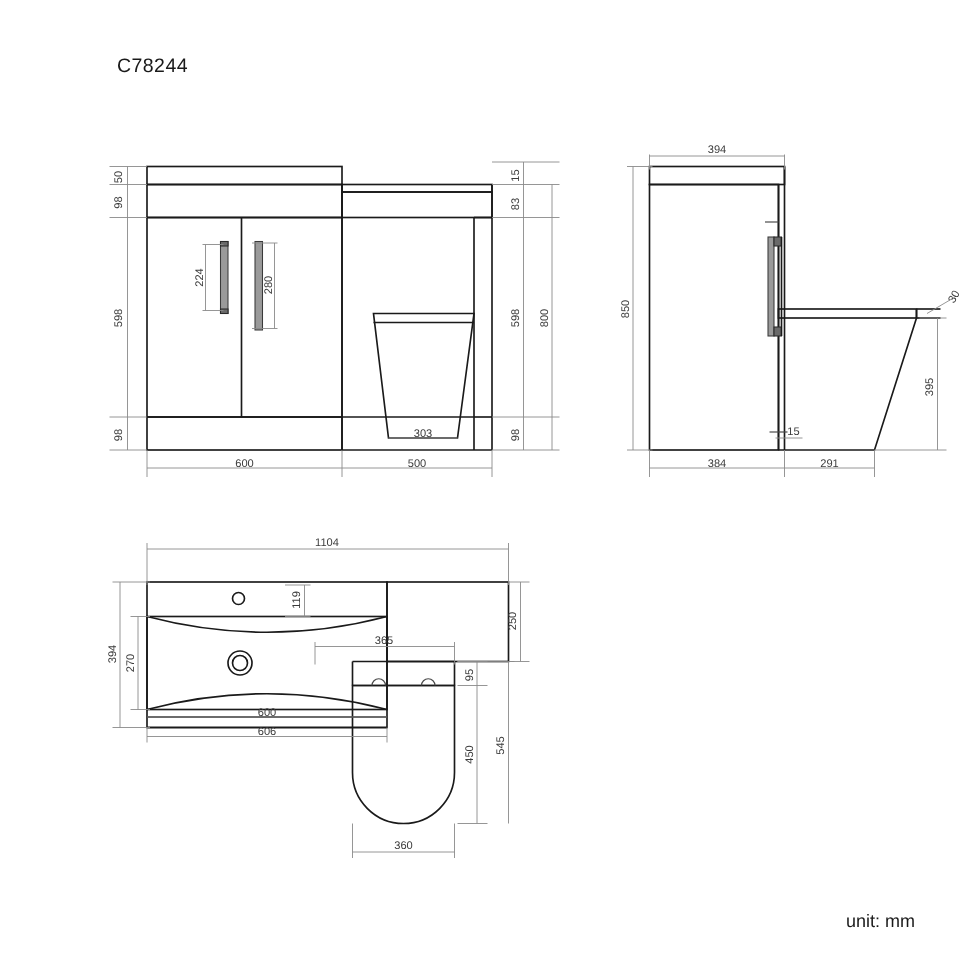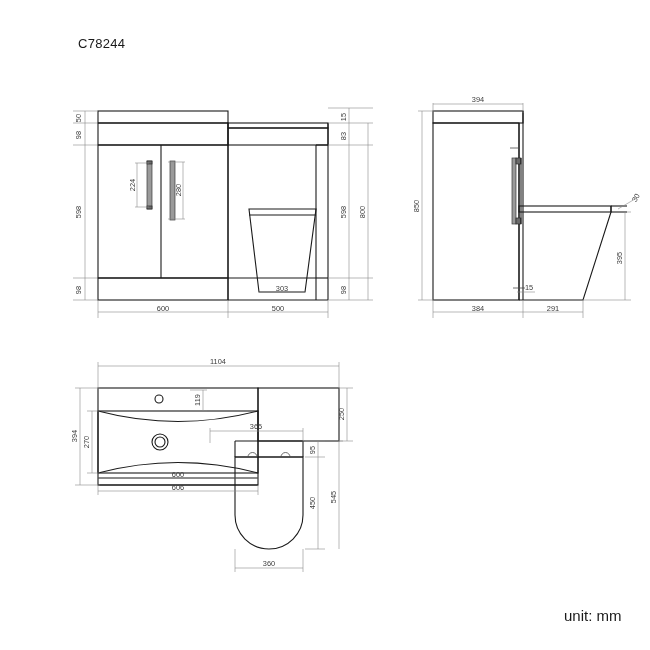--- a/index.html
+++ b/index.html
@@ -27,21 +27,21 @@
     top: 36px;
     font-size: 13px;
     color: #1a1a1a;
     letter-spacing: 0.3px;
     white-space: nowrap;
   }
   .unit-text {
     position: absolute;
     left: 551px;
     top: 607px;
-    font-size: 15px;
+    font-size: 12px;
     color: #1a1a1a;
     white-space: nowrap;
   }
   svg {
     position: absolute;
     left: 0;
     top: 0;
     width: 650px;
     height: 650px;
   }

